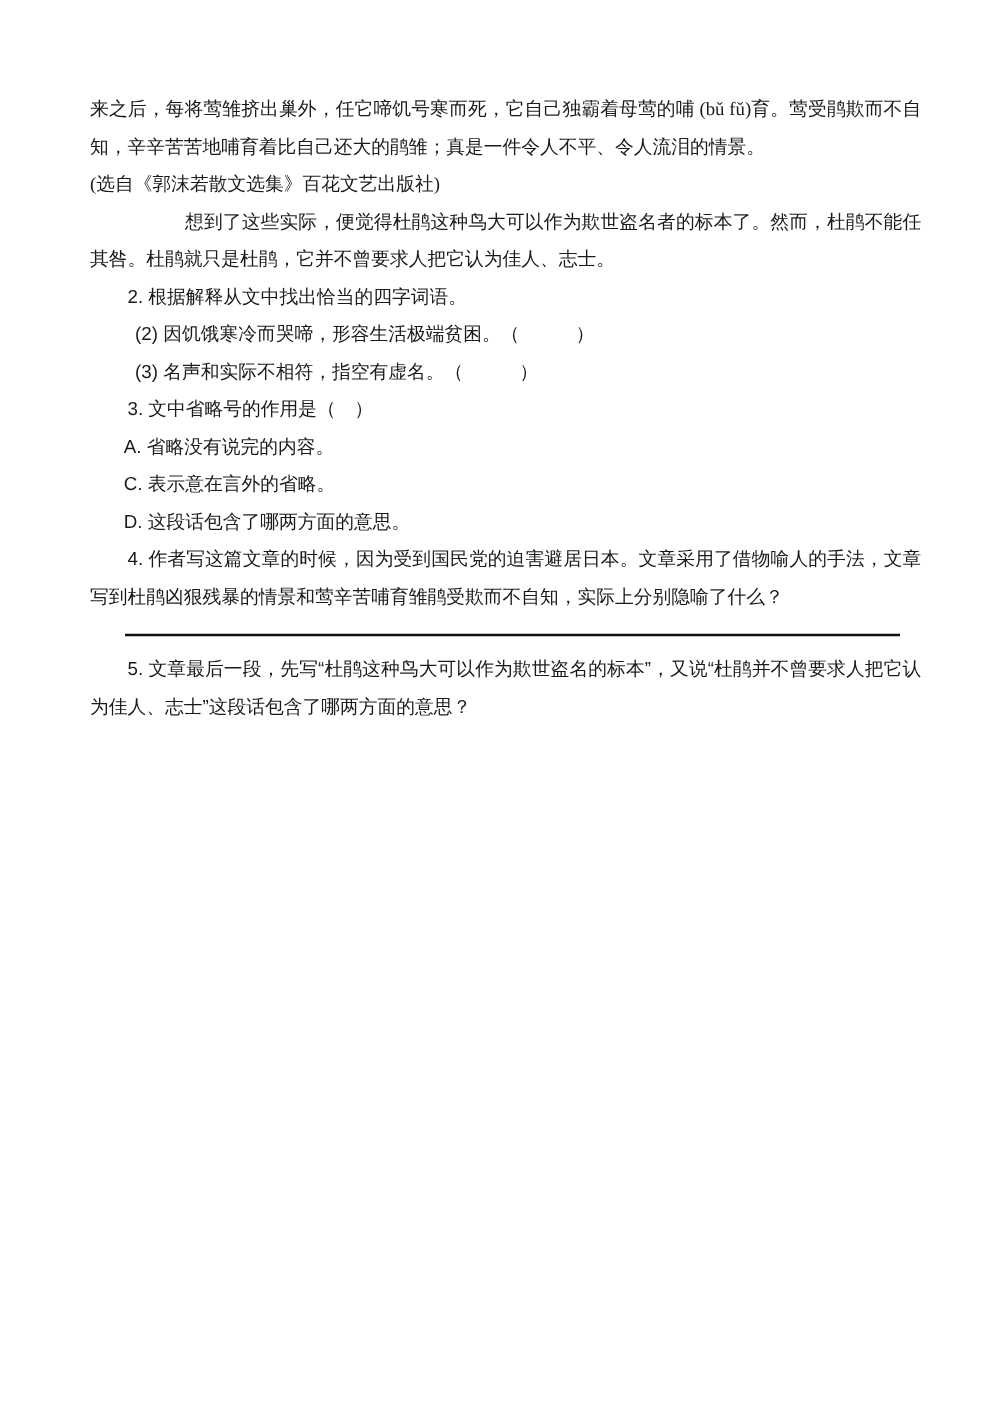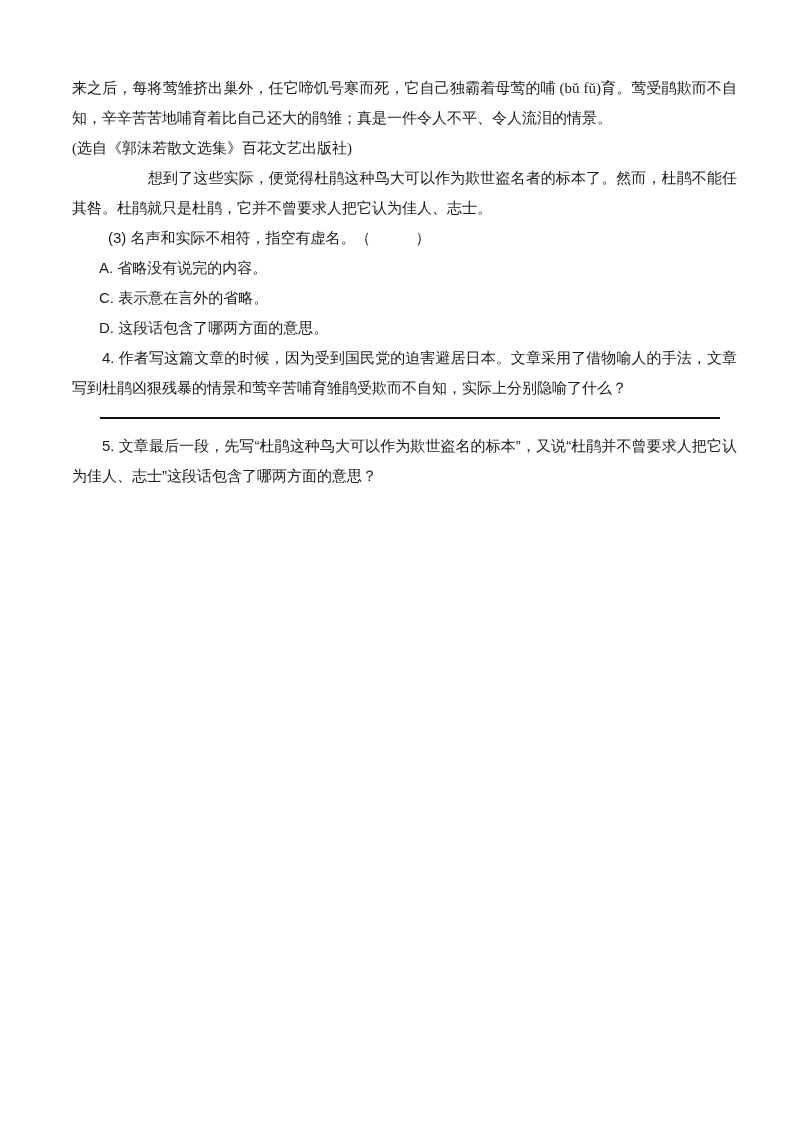--- a/index.html
+++ b/index.html
@@ -48,21 +48,24 @@
 
 <div class="page">
 
   <div class="passage">
     <p class="kai para1">来之后，每将莺雏挤出巢外，任它啼饥号寒而死，它自己独霸着母莺的哺 (bǔ fǔ)育。莺受鹃欺而不自知，辛辛苦苦地哺育着比自己还大的鹃雏；真是一件令人不平、令人流泪的情景。</p>
     <p class="kai attribution">(选自《郭沫若散文选集》百花文艺出版社)</p>
     <p class="kai para2">想到了这些实际，便觉得杜鹃这种鸟大可以作为欺世盗名者的标本了。然而，杜鹃不能任其咎。杜鹃就只是杜鹃，它并不曾要求人把它认为佳人、志士。</p>
   </div>
 
   <div class="questions">
+    <p class="q q-indent1">2. 根据解释从文中找出恰当的四字词语。</p>
+    <p class="q q-item">(2) 因饥饿寒冷而哭啼，形容生活极端贫困。（　　　）</p>
     <p class="q q-item">(3) 名声和实际不相符，指空有虚名。（　　　）</p>
+    <p class="q q-indent1">3. 文中省略号的作用是（　）</p>
     <p class="q q-option">A. 省略没有说完的内容。</p>
     <p class="q q-option">C. 表示意在言外的省略。</p>
     <p class="q q-option">D. 这段话包含了哪两方面的意思。</p>
     <p class="q q-multi">4. 作者写这篇文章的时候，因为受到国民党的迫害避居日本。文章采用了借物喻人的手法，文章写到杜鹃凶狠残暴的情景和莺辛苦哺育雏鹃受欺而不自知，实际上分别隐喻了什么？</p>
     <div class="answer-line"></div>
     <p class="q q-multi">5. 文章最后一段，先写“杜鹃这种鸟大可以作为欺世盗名的标本”，又说“杜鹃并不曾要求人把它认为佳人、志士”这段话包含了哪两方面的意思？</p>
   </div>
 
 </div>
 

